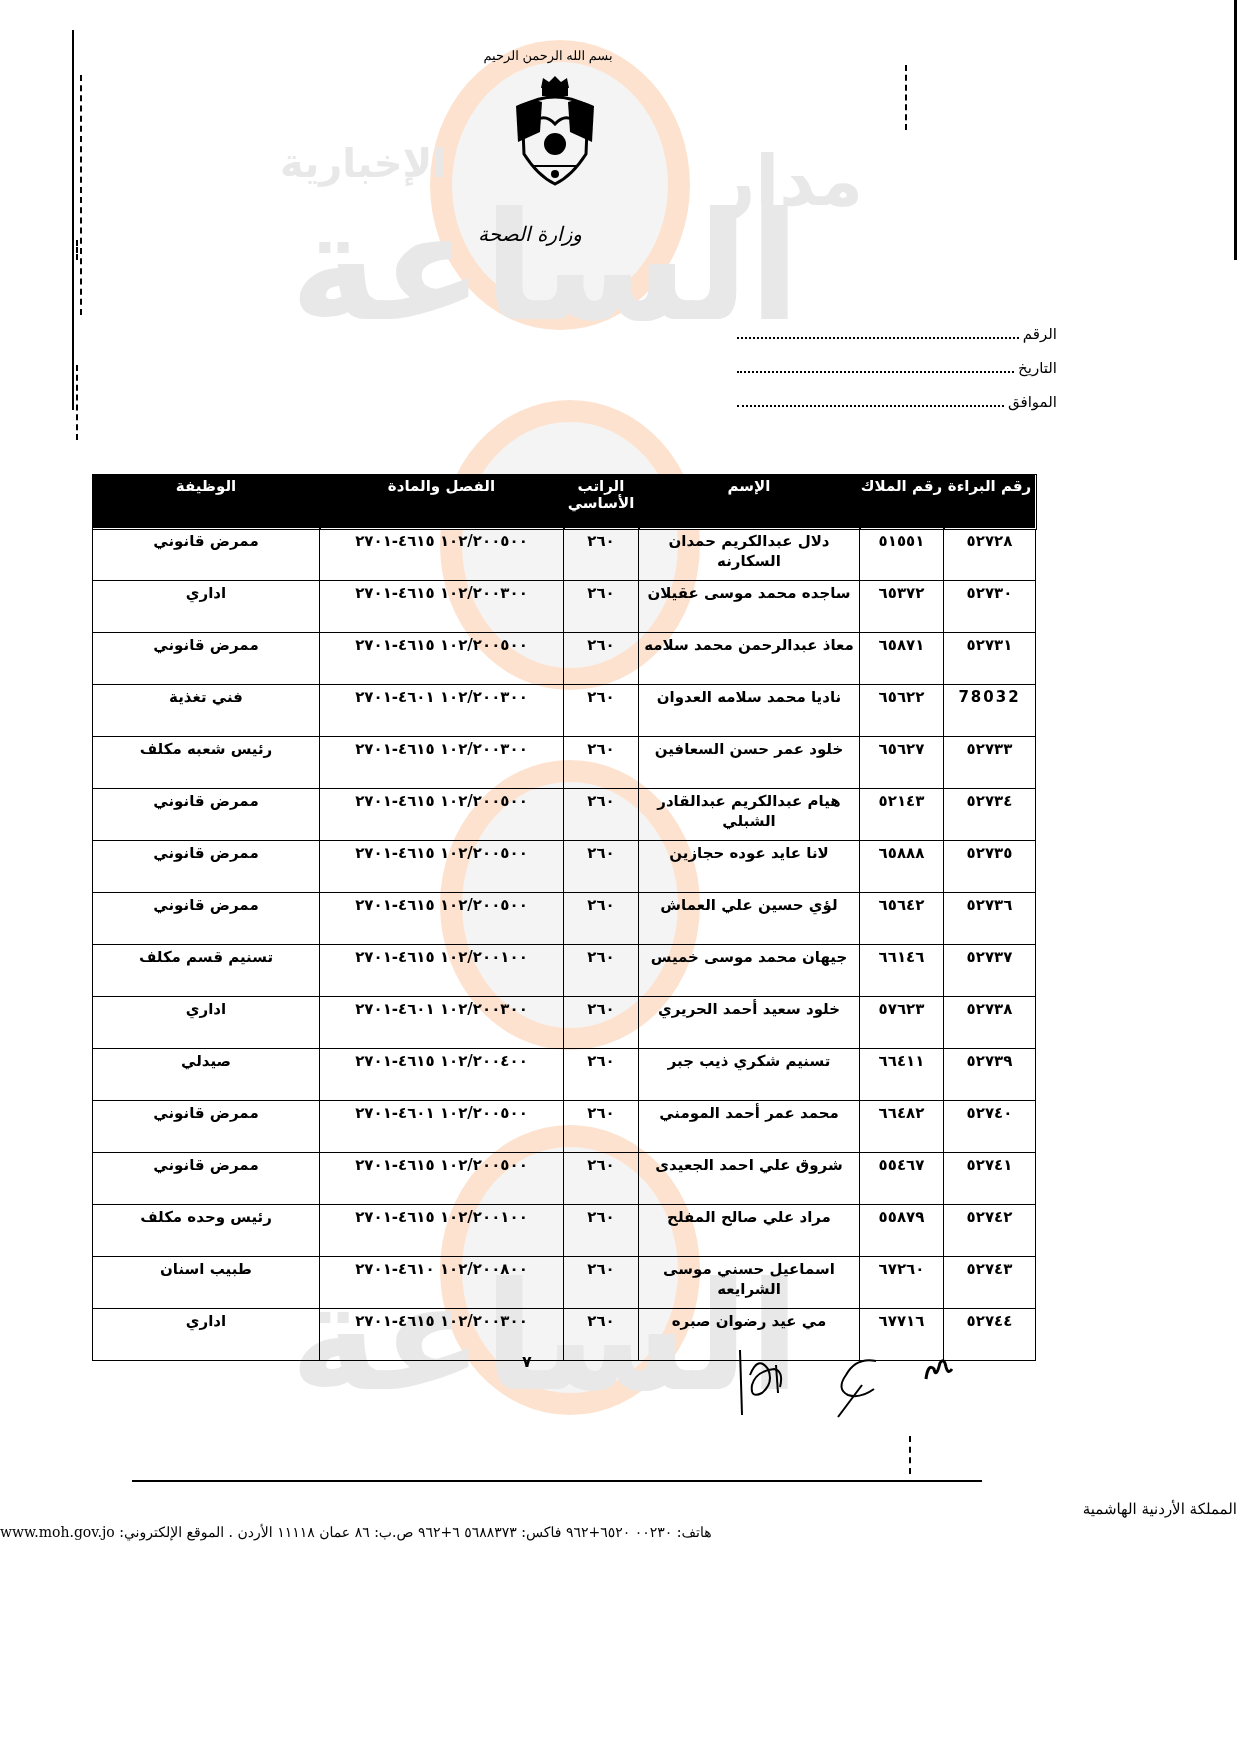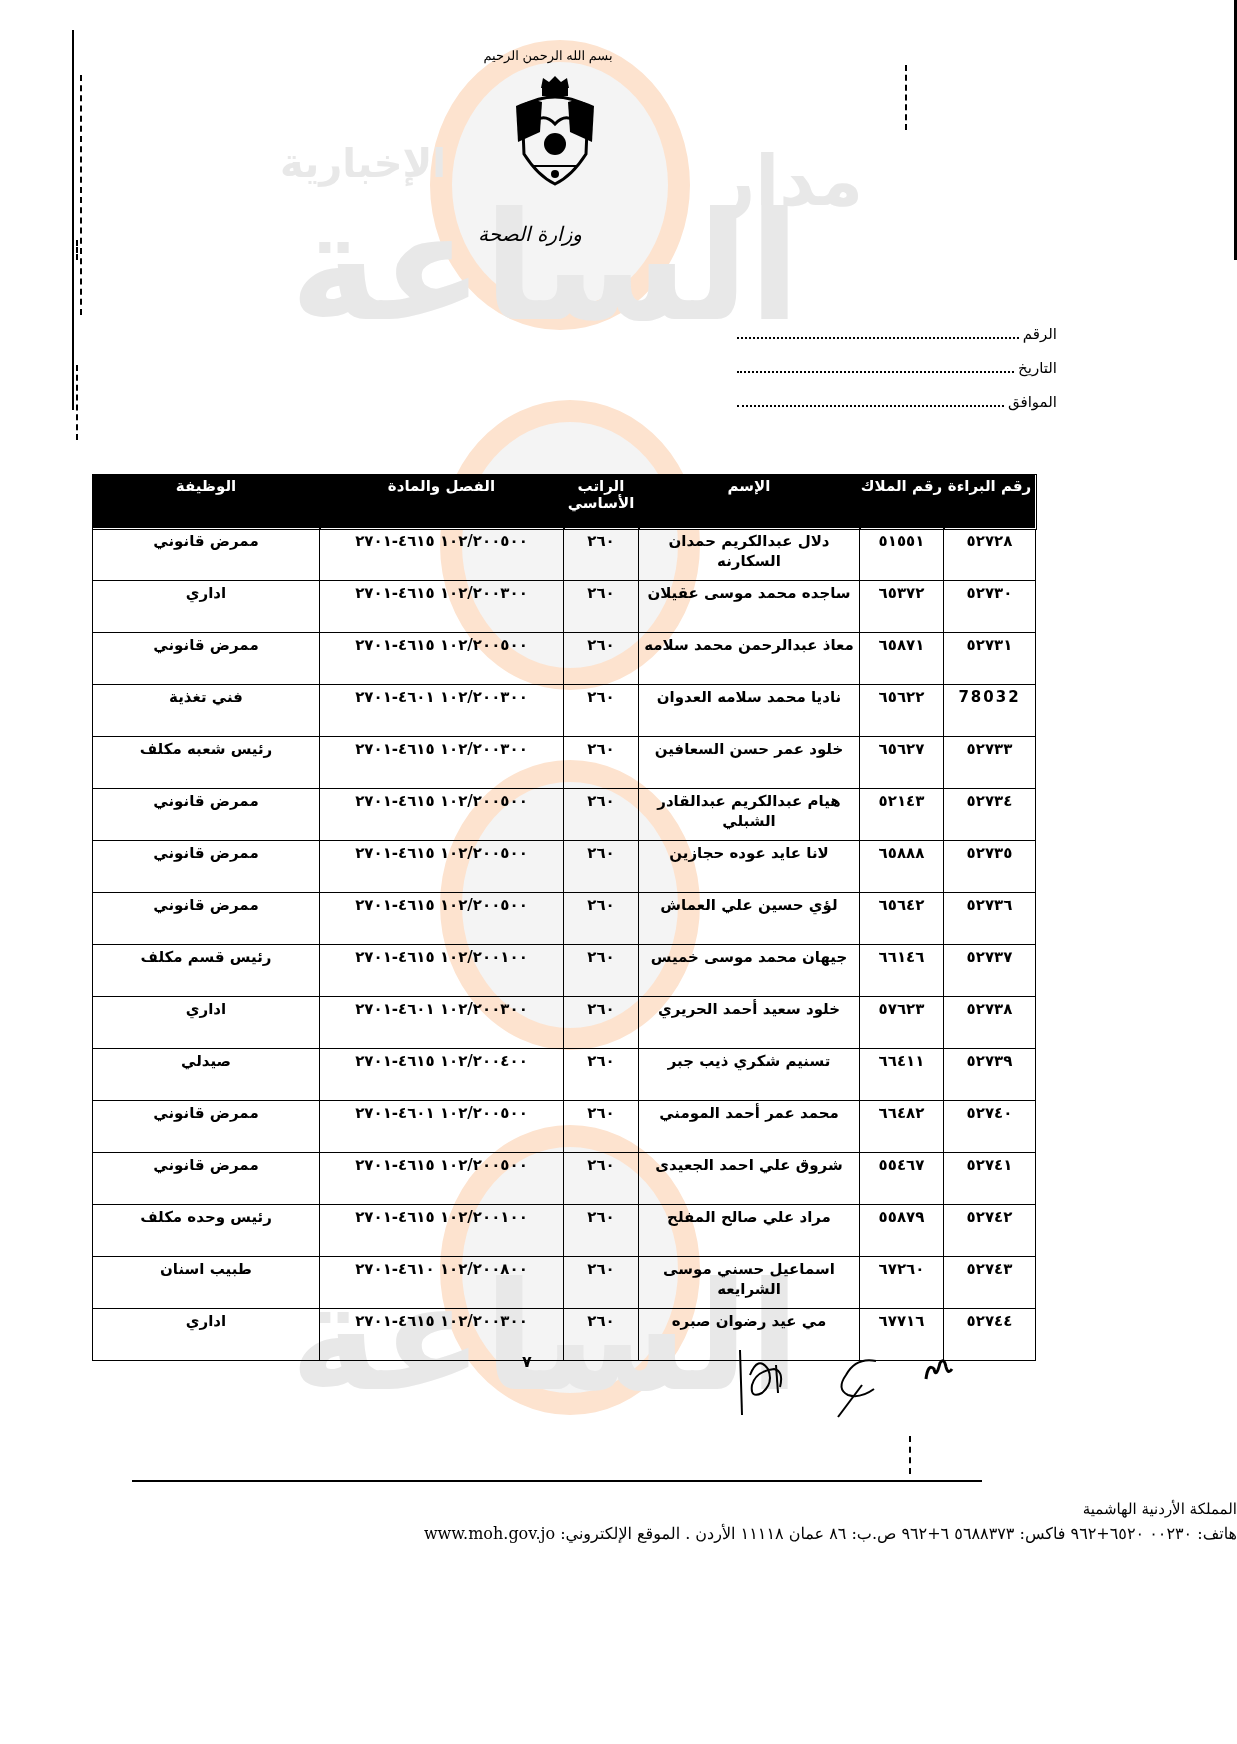--- a/index.html
+++ b/index.html
@@ -32,21 +32,21 @@
   table.grid td { height:49px; font-weight:bold; font-size:15px; text-align:center; line-height:20px; padding-top:2px; }
   td.name { letter-spacing:1px; }
   td.num { letter-spacing:2px; }
   td.code { letter-spacing:1px; direction:ltr; }
 
   .page-no { position:absolute; left:522px; top:1352px; font-size:16px; font-weight:bold; }
   .sig { position:absolute; }
 
   .footer-line { position:absolute; left:132px; top:1480px; width:850px; height:2px; background:#000; }
   .footer-kingdom { position:absolute; left:0; width:1237px; top:1500px; text-align:right; font-family:"DejaVu Serif", serif; font-size:15px; padding-left:60px; box-sizing:border-box; }
-  .footer-contact { position:absolute; left:0; width:1237px; top:1524px; text-align:right; font-family:"DejaVu Serif", serif; font-size:16px; direction:rtl; }
+  .footer-contact { position:absolute; left:0; width:1237px; top:1524px; text-align:left; font-family:"DejaVu Serif", serif; font-size:14px; direction:rtl; }
 </style>
 </head>
 <body>
 
 <div class="wm wm-ring" style="left:430px;top:40px;width:260px;height:290px;"></div>
 <div class="wm wm-ring" style="left:440px;top:400px;width:260px;height:290px;"></div>
 <div class="wm wm-ring" style="left:440px;top:760px;width:260px;height:290px;"></div>
 <div class="wm wm-ring" style="left:440px;top:1125px;width:260px;height:290px;"></div>
 <div class="wm wm-text" style="left:715px;top:140px;font-size:70px;">مدار</div>
 <div class="wm wm-text" style="left:280px;top:140px;font-size:40px;">الإخبارية</div>
@@ -173,21 +173,21 @@
         <td class="num">٢٦٠</td>
         <td class="code">١٠٢/٢٠٠٥٠٠ ٤٦١٥-٢٧٠١</td>
         <td class="name">ممرض قانوني</td>
       </tr>
     <tr>
         <td class="num">٥٢٧٣٧</td>
         <td class="num">٦٦١٤٦</td>
         <td class="name">جيهان محمد موسى خميس</td>
         <td class="num">٢٦٠</td>
         <td class="code">١٠٢/٢٠٠١٠٠ ٤٦١٥-٢٧٠١</td>
-        <td class="name">رئيس قسم مكلف</td>
+        <td class="name">تسنيم قسم مكلف</td>
       </tr>
     <tr>
         <td class="num">٥٢٧٣٨</td>
         <td class="num">٥٧٦٢٣</td>
         <td class="name">خلود سعيد أحمد الحريري</td>
         <td class="num">٢٦٠</td>
         <td class="code">١٠٢/٢٠٠٣٠٠ ٤٦٠١-٢٧٠١</td>
         <td class="name">اداري</td>
       </tr>
     <tr>

